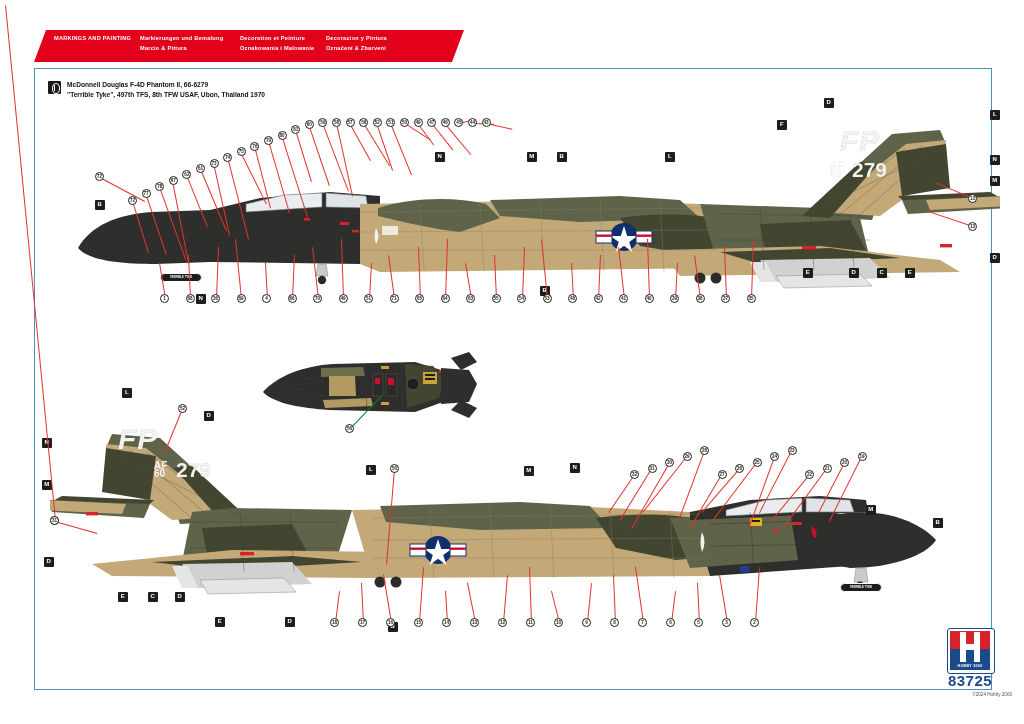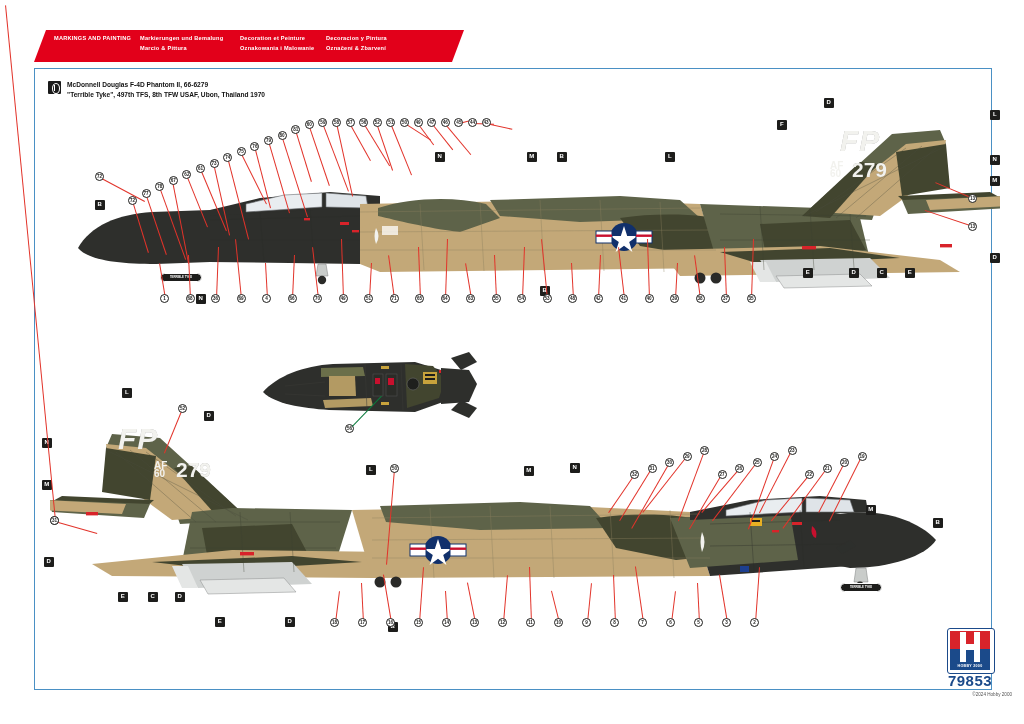--- a/index.html
+++ b/index.html
@@ -398,21 +398,21 @@
   <div id="logo">
     <div class="lred"></div>
       <div class="lblu"></div>
     <div class="hbar">
         <div class="hl"></div>
         <div class="hr"></div>
         <div class="hm"></div>
       </div>
     <div class="lfoot">HOBBY 2000</div>
   </div>
-  <div id="kitno">79853</div>
+  <div id="kitno">83725</div>
   <div id="copy">©2024 Hobby 2000</div>
 
   <div id="callout-layer">
       <div class="leader" style="left: 132.5px; top: 200.5px; width: 54.4059px; transform: rotate(72.8973deg);"></div>
       <div class="num" style="left: 128px; top: 196px;">72</div>
       <div class="leader" style="left: 146.1px; top: 193.3px; width: 65.4599px; transform: rotate(71.2883deg);"></div>
       <div class="num" style="left: 141.6px; top: 188.8px;">77</div>
       <div class="leader" style="left: 159.7px; top: 186.877px; width: 76.5506px; transform: rotate(70.1448deg);"></div>
       <div class="num" style="left: 155.2px; top: 182.377px;">78</div>
       <div class="leader" style="left: 173.3px; top: 180.717px; width: 83.5464px; transform: rotate(78.9591deg);"></div>

